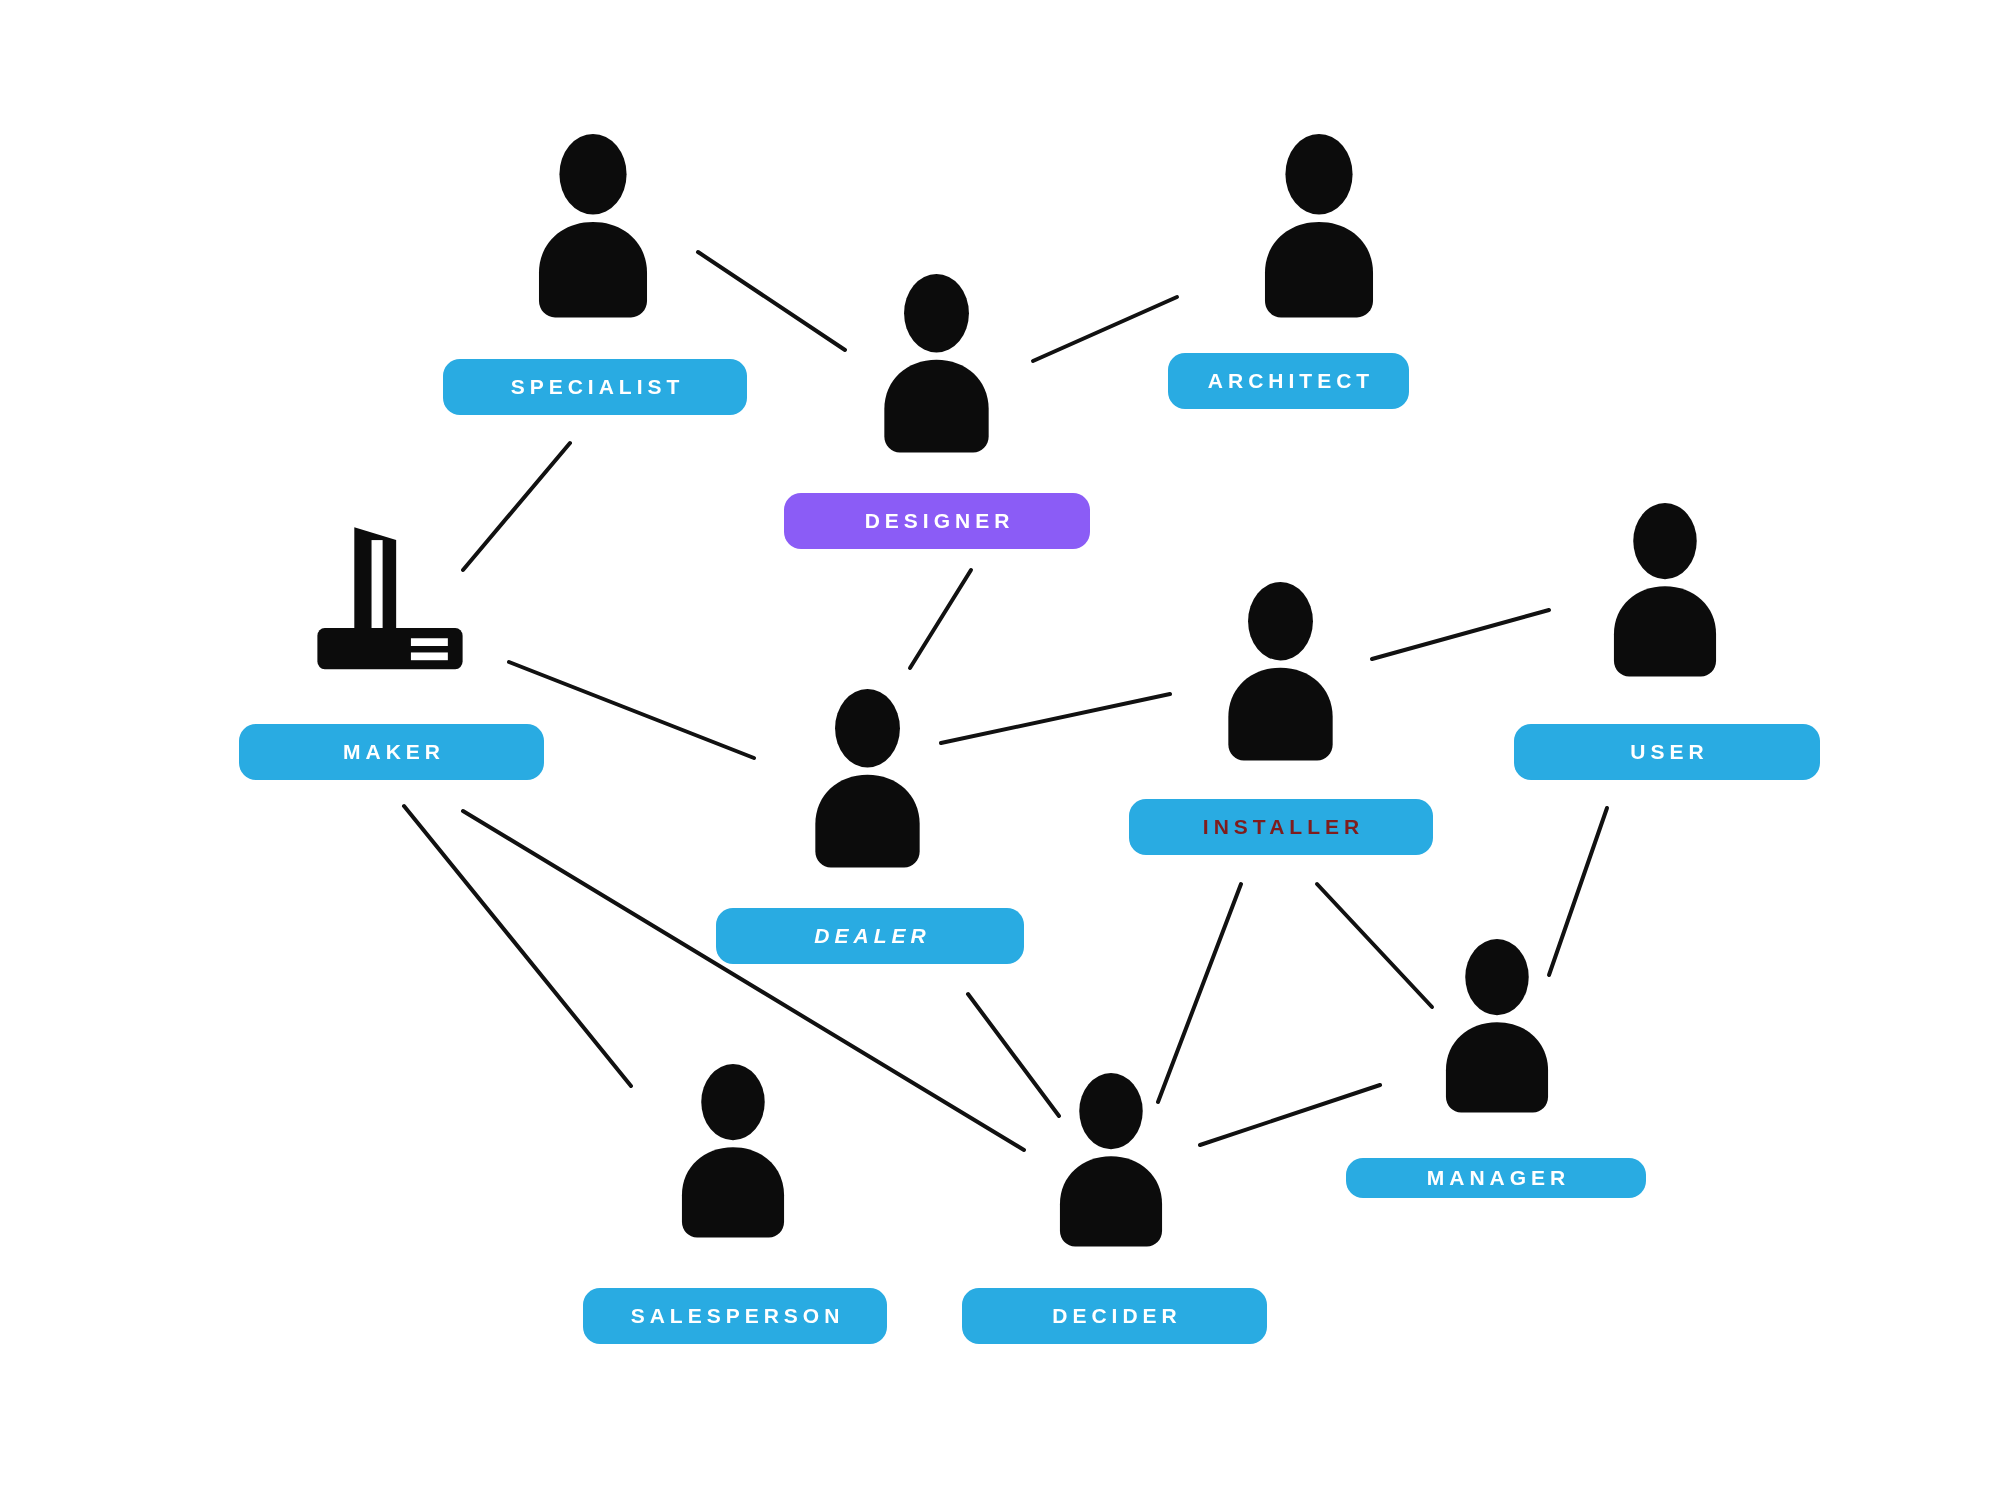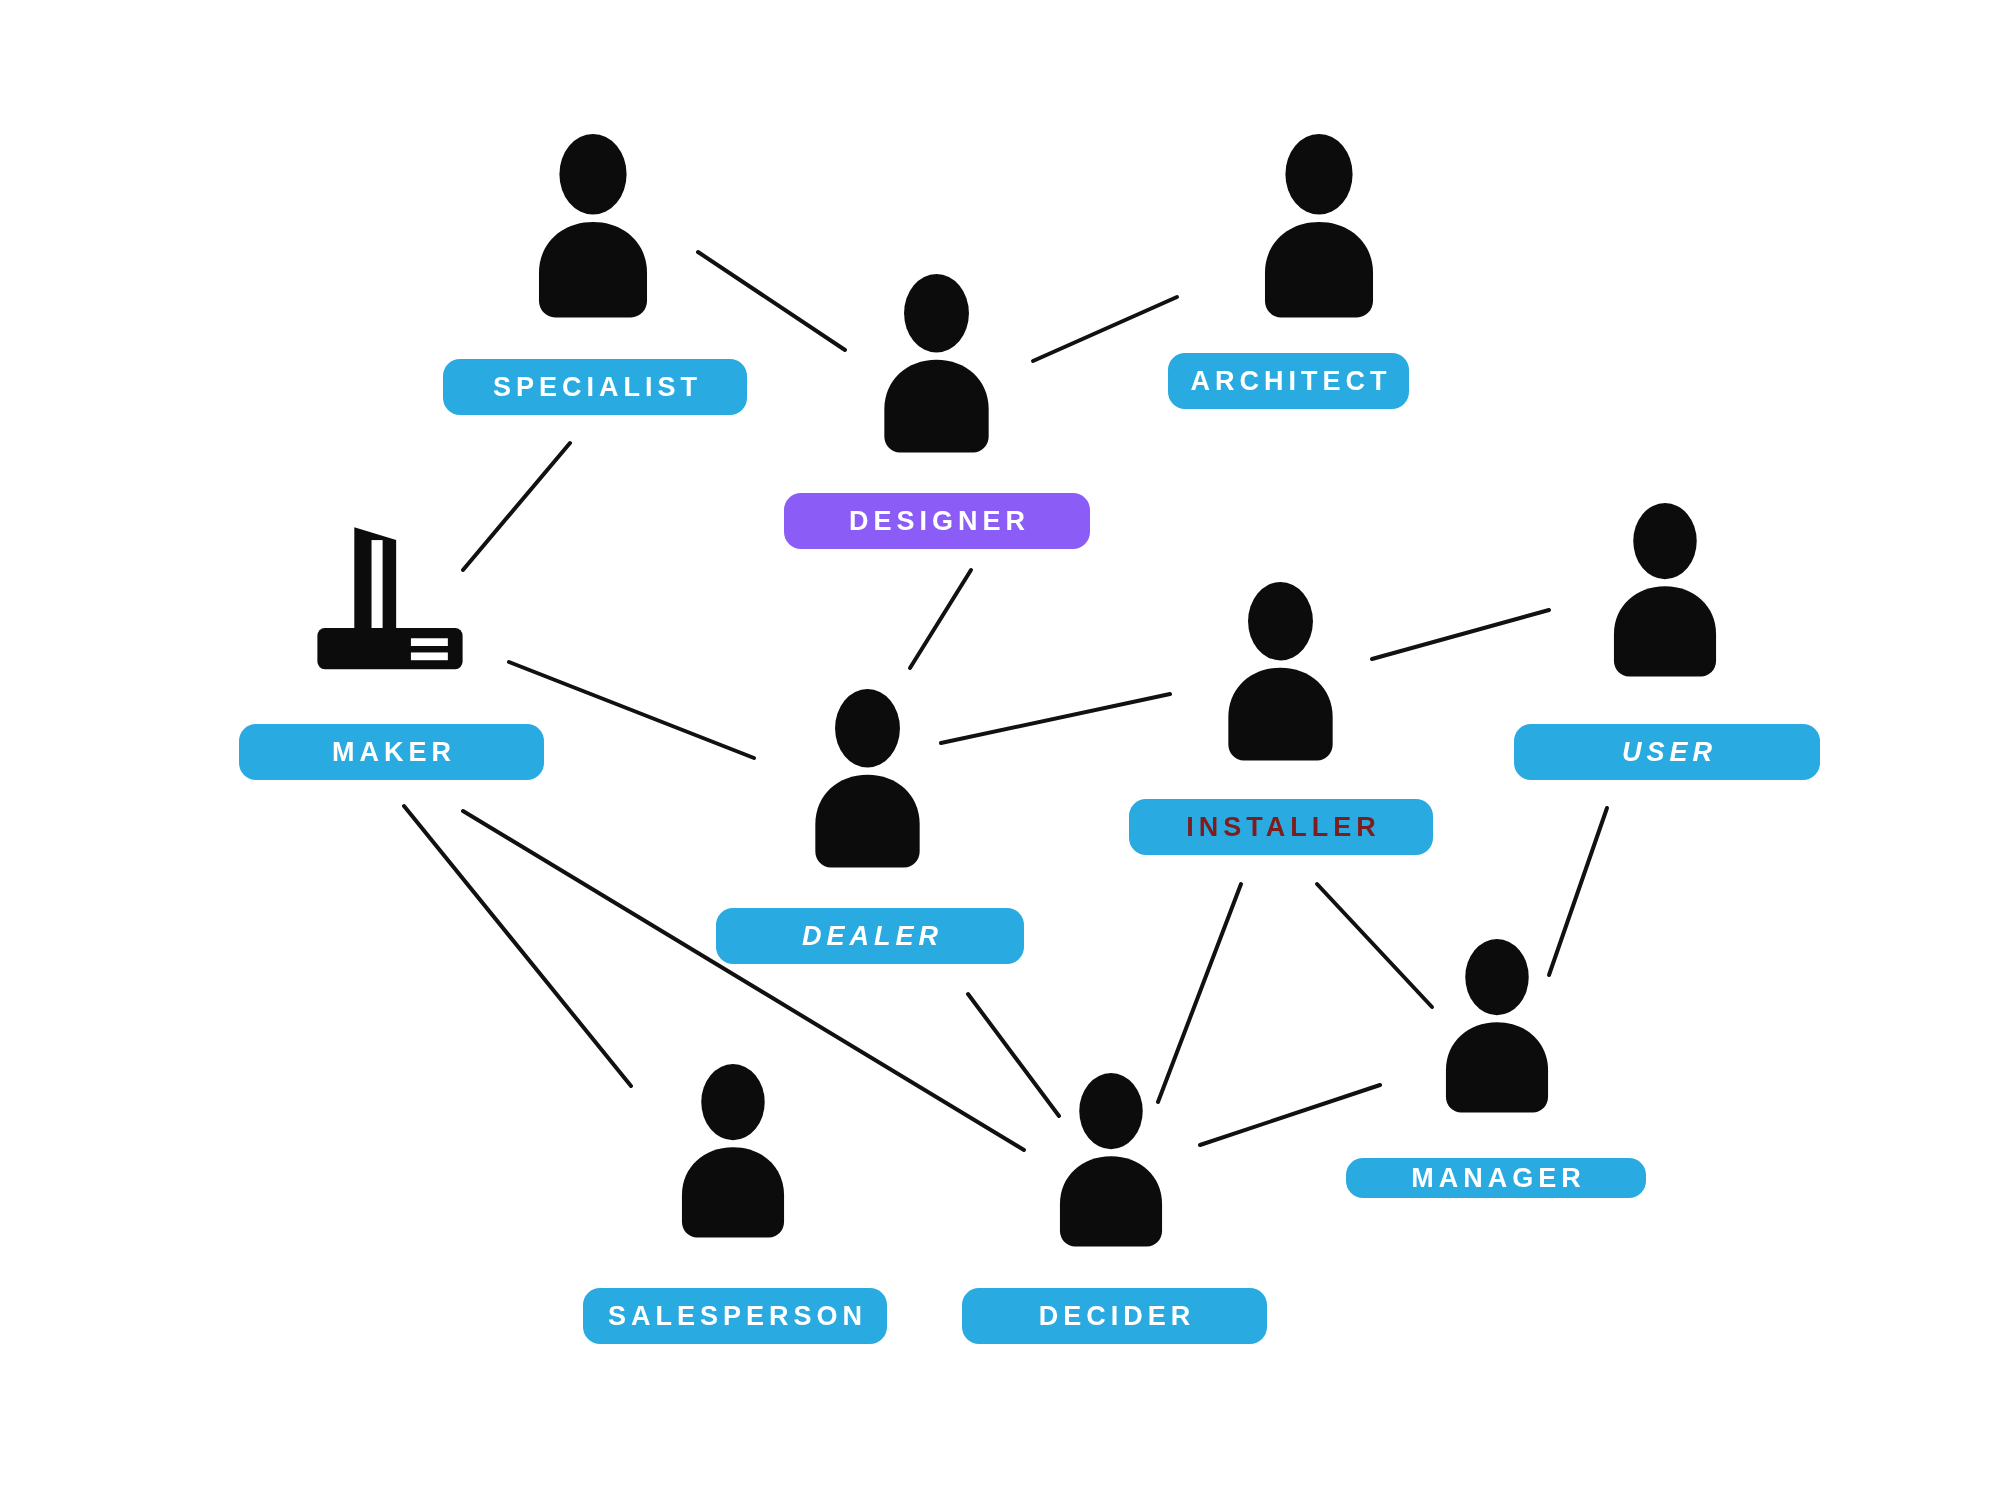--- a/index.html
+++ b/index.html
@@ -28,21 +28,21 @@
     width: 100%;
     height: 100%;
     display: block;
   }
   .node-label {
     position: absolute;
     display: flex;
     align-items: center;
     justify-content: center;
     border-radius: 17px;
-    font-size: 27px;
+    font-size: 21px;
     font-weight: 700;
     letter-spacing: 5px;
     text-indent: 5px;
     text-transform: uppercase;
     user-select: none;
   }
 </style>
 </head>
 <body>
 
@@ -108,21 +108,21 @@
     <path d="M50 59 C29 59 13 73 13 93 L13 112 C13 118 18 123 24 123 L76 123 C82 123 87 118 87 112 L87 93 C87 73 71 59 50 59 Z" fill="currentColor"></path>
   </svg>
 </div>
       <div class="node-label" style="left: 1129px; top: 799px; width: 304px; height: 56px; background: rgb(41, 171, 226); color: #7f1d1d;">INSTALLER</div>
       <div class="node-icon" style="left: 1596px; top: 503px; width: 138px; height: 175px; color: rgb(12, 12, 12);">
   <svg viewBox="0 0 100 124" xmlns="http://www.w3.org/2000/svg" preserveAspectRatio="none">
     <ellipse cx="50" cy="27" rx="23" ry="27" fill="currentColor"></ellipse>
     <path d="M50 59 C29 59 13 73 13 93 L13 112 C13 118 18 123 24 123 L76 123 C82 123 87 118 87 112 L87 93 C87 73 71 59 50 59 Z" fill="currentColor"></path>
   </svg>
 </div>
-      <div class="node-label" style="left: 1514px; top: 724px; width: 306px; height: 56px; background: rgb(41, 171, 226); color: rgb(255, 255, 255); font-style: italic;">USER</div>
+      <div class="node-label" style="left: 1514px; top: 724px; width: 306px; height: 56px; background: rgb(41, 171, 226); color: rgb(255, 255, 255);">USER</div>
       <div class="node-icon" style="left: 664px; top: 1064px; width: 138px; height: 175px; color: rgb(12, 12, 12);">
   <svg viewBox="0 0 100 124" xmlns="http://www.w3.org/2000/svg" preserveAspectRatio="none">
     <ellipse cx="50" cy="27" rx="23" ry="27" fill="currentColor"></ellipse>
     <path d="M50 59 C29 59 13 73 13 93 L13 112 C13 118 18 123 24 123 L76 123 C82 123 87 118 87 112 L87 93 C87 73 71 59 50 59 Z" fill="currentColor"></path>
   </svg>
 </div>
       <div class="node-label" style="left: 583px; top: 1288px; width: 304px; height: 56px; background: rgb(41, 171, 226); color: rgb(255, 255, 255);">SALESPERSON</div>
       <div class="node-icon" style="left: 1042px; top: 1073px; width: 138px; height: 175px; color: rgb(12, 12, 12);">
   <svg viewBox="0 0 100 124" xmlns="http://www.w3.org/2000/svg" preserveAspectRatio="none">
     <ellipse cx="50" cy="27" rx="23" ry="27" fill="currentColor"></ellipse>

